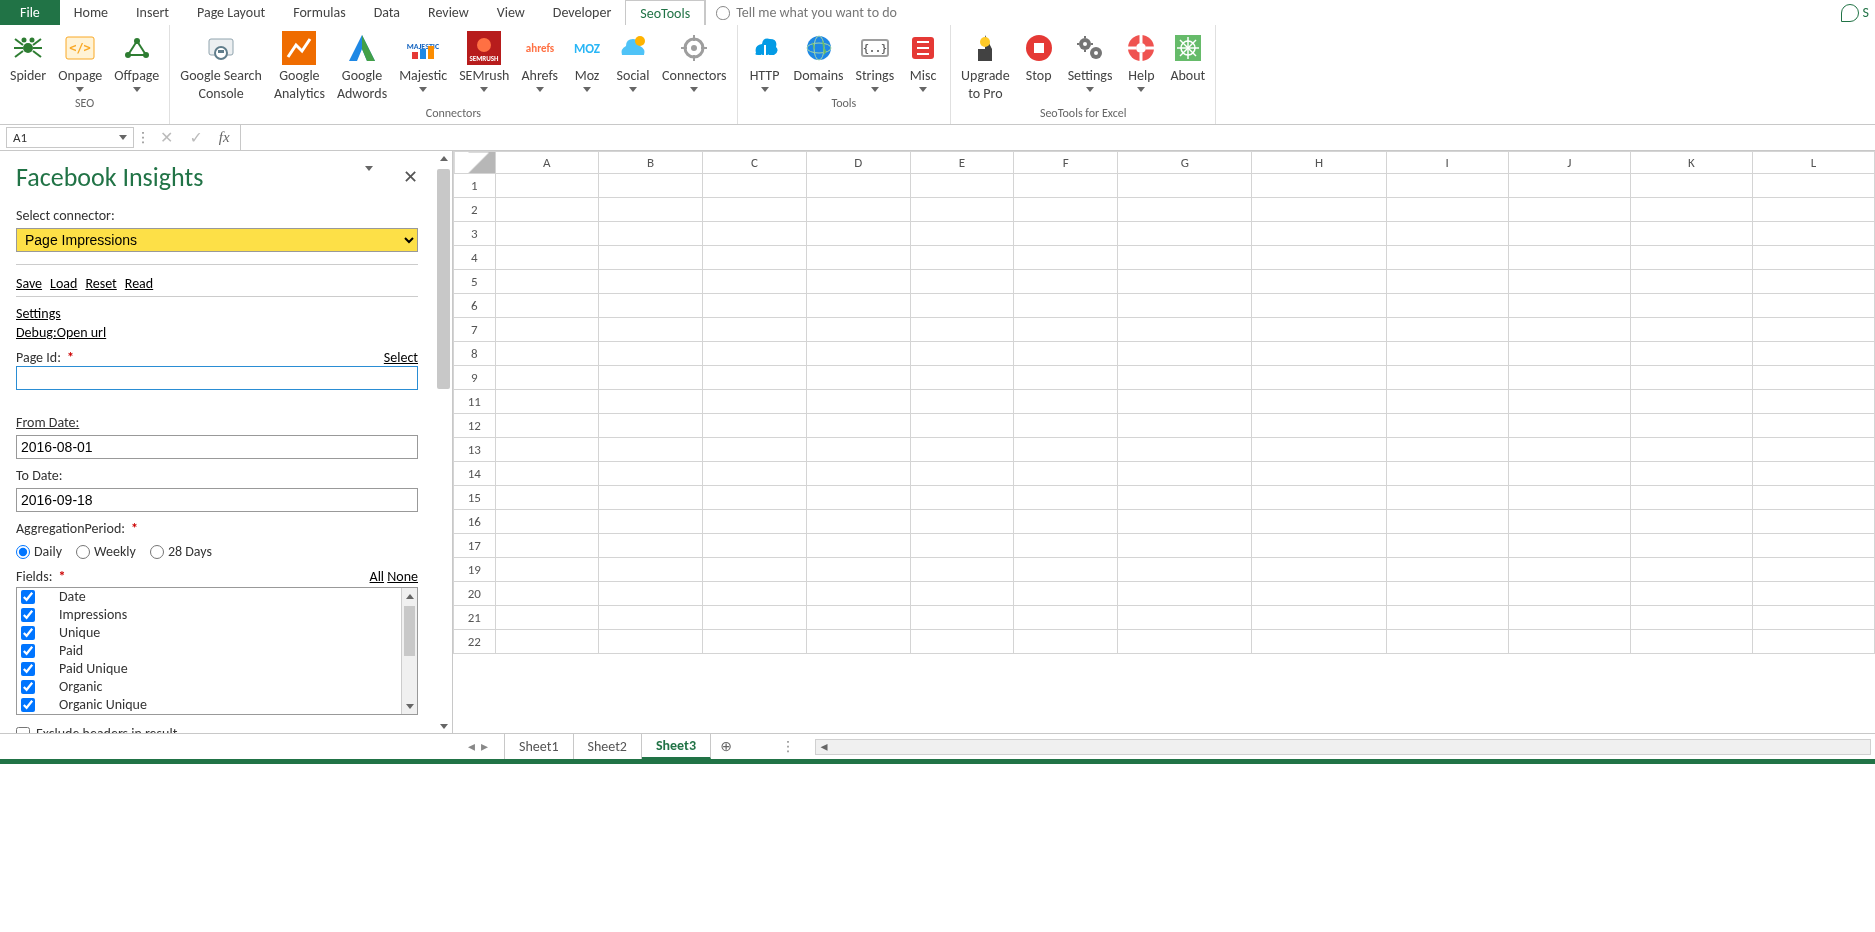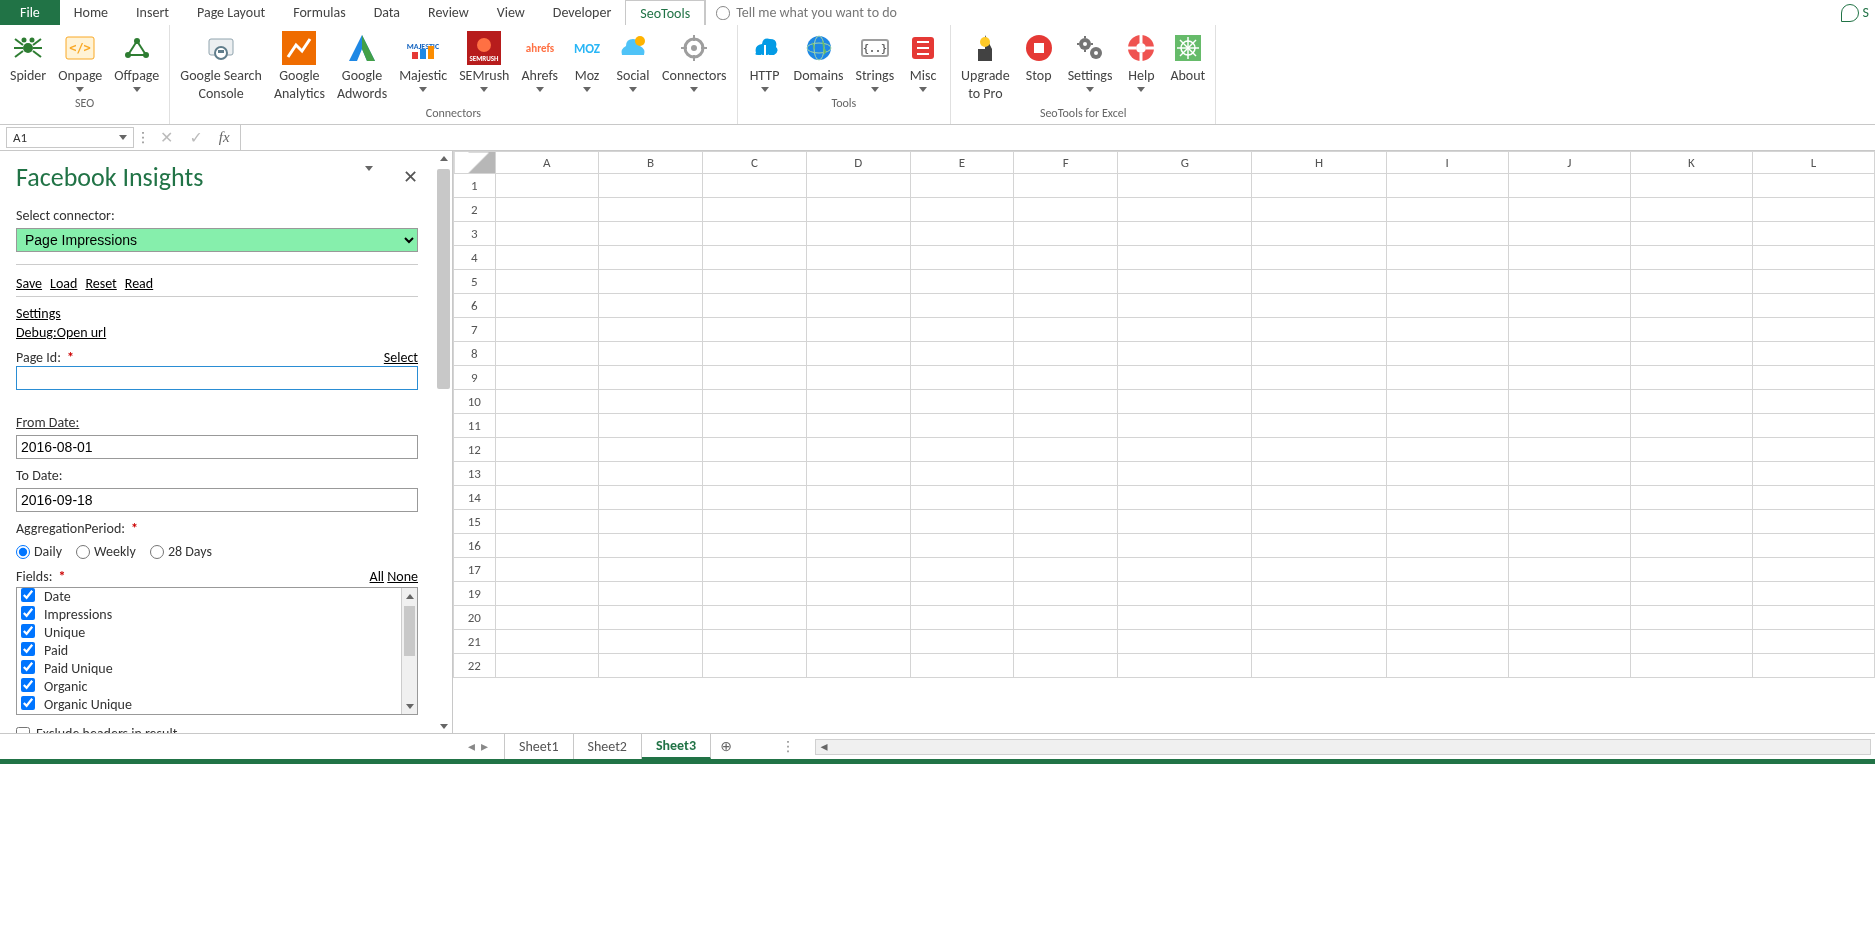--- a/index.html
+++ b/index.html
@@ -43,31 +43,31 @@
   .pane-scroll { width: 18px; background:#fff; position:relative; border-left:0; }
   .pane-scroll .thumb{ position:absolute; top:18px; left:3px; right:2px; height:220px; background:#c8c8c8; border-radius:2px;}
   .pane-scroll .arrow{position:absolute; left:3px; right:2px; height:14px; display:flex; align-items:center; justify-content:center;}
   .pane-scroll .arrow.up{top:0;} .pane-scroll .arrow.down{bottom:0;}
   .pane-title-row { display: flex; align-items: center; justify-content: space-between; margin-bottom: 14px; }
   .pane-title { font-size: 26px; font-weight: 300; color: #217346; }
   .pane-ctrl { display: flex; gap: 30px; color: #666; font-size: 14px; }
   .pane label.lbl { display: block; font-size: 14px; color: #333; margin-bottom: 4px; }
   .pane select, .pane input[type=text] { width: 100%; height: 24px; border: 1px solid #999; font-size: 14px; padding: 0 4px; background: #f0f0f0; }
   .pane input[type=text]{ background:#fff;}
-  .pane .sel { background: #86efac; }
+  .pane .sel { background: #fde047; }
   .pane a { color: #000000; text-decoration: underline; cursor: pointer; font-size: 14px; }
   .link-row { display: flex; gap: 8px; margin-top: 10px; }
   .hr { border-top: 1px solid #ccc; margin-top: 4px; }
   .req { color: #c00; font-weight: bold; margin-left: 6px; }
   .hdr-row{ display:flex; justify-content:space-between; align-items:center;}
   .radio-row{ display:flex; gap:14px; margin-top:6px; font-size:14px;}
   .radio-row label{display:flex;align-items:center;gap:4px;}
   .fields-box{ border:1px solid #999; height:128px; margin-top:2px; position:relative;}
   .fields-list{ position:absolute; inset:0 16px 0 0; overflow:hidden;}
-  .fields-list label{display:flex; align-items:flex-start; gap:9px; padding:0 4px; font-size:14px; line-height:18px;}
+  .fields-list label{display:flex; align-items:center; gap:24px; padding:0 4px; font-size:14px; line-height:18px;}
   .fields-sb{ position:absolute; top:0; right:0; bottom:0; width:16px; background:#f0f0f0; border-left:1px solid #ccc;}
   .fields-sb .thumb{position:absolute; left:2px; right:2px; top:18px; height:50px; background:#c8c8c8;}
   .fields-sb .arrow{position:absolute; left:0; right:0; height:16px; display:flex;align-items:center;justify-content:center;}
   .fields-sb .arrow.up{top:0;} .fields-sb .arrow.down{bottom:0;}
   .exclude-row{ margin-top:10px; font-size:14px; display:flex; align-items:center; gap:6px;}
   .page-id-input{ border:1px solid #2a8dd4 !important; }
 
   
   .grid { flex: 1; display: flex; flex-direction: column; border-left: 1px solid #c8c8c8; }
   .gtable { border-collapse: collapse; table-layout: fixed; }
@@ -688,35 +688,20 @@
             <td></td>
             <td></td>
             <td></td>
             <td></td>
             <td></td>
             <td></td>
             <td></td>
             <td></td>
           </tr>
           <tr>
-            <th>10</th>
-            <td></td>
-            <td></td>
-            <td></td>
-            <td></td>
-            <td></td>
-            <td></td>
-            <td></td>
-            <td></td>
-            <td></td>
-            <td></td>
-            <td></td>
-            <td></td>
-          </tr>
-          <tr>
             <th>11</th>
             <td></td>
             <td></td>
             <td></td>
             <td></td>
             <td></td>
             <td></td>
             <td></td>
             <td></td>
             <td></td>

